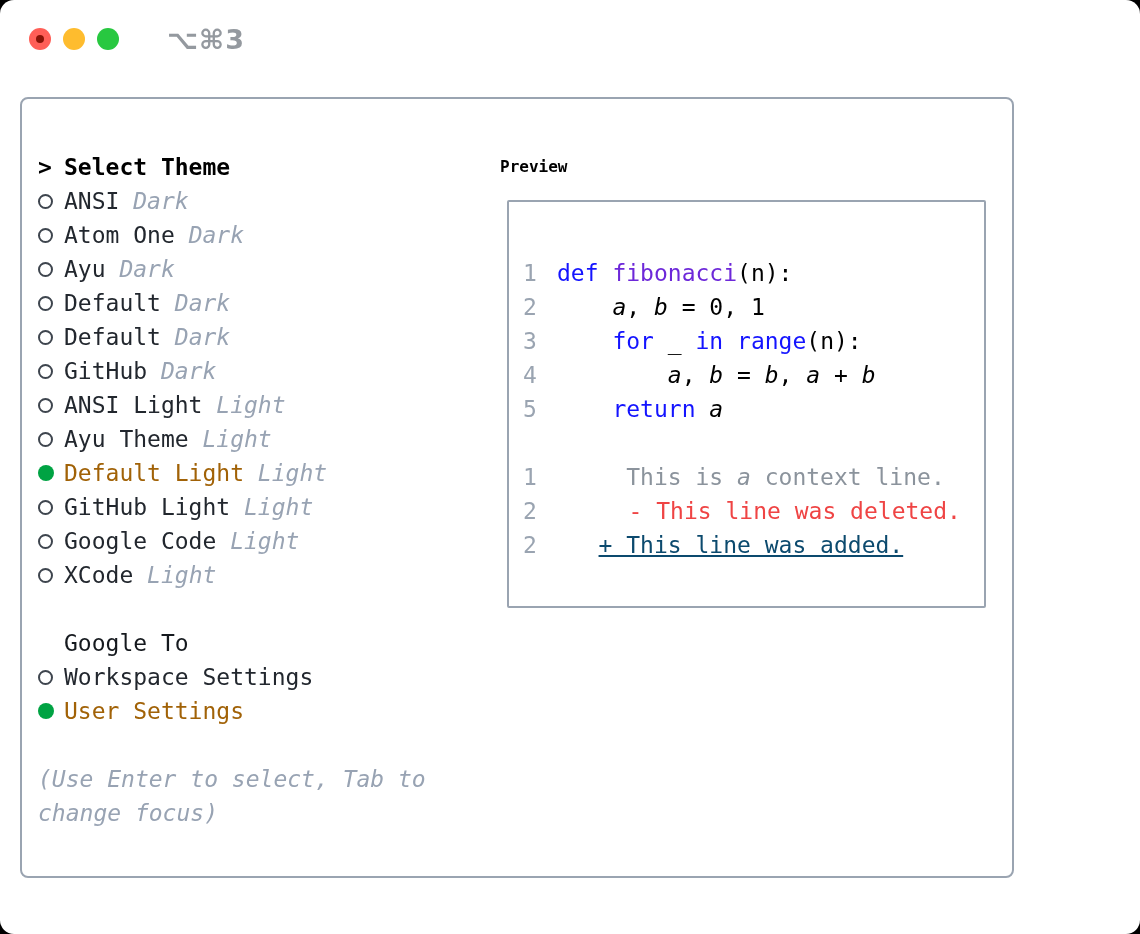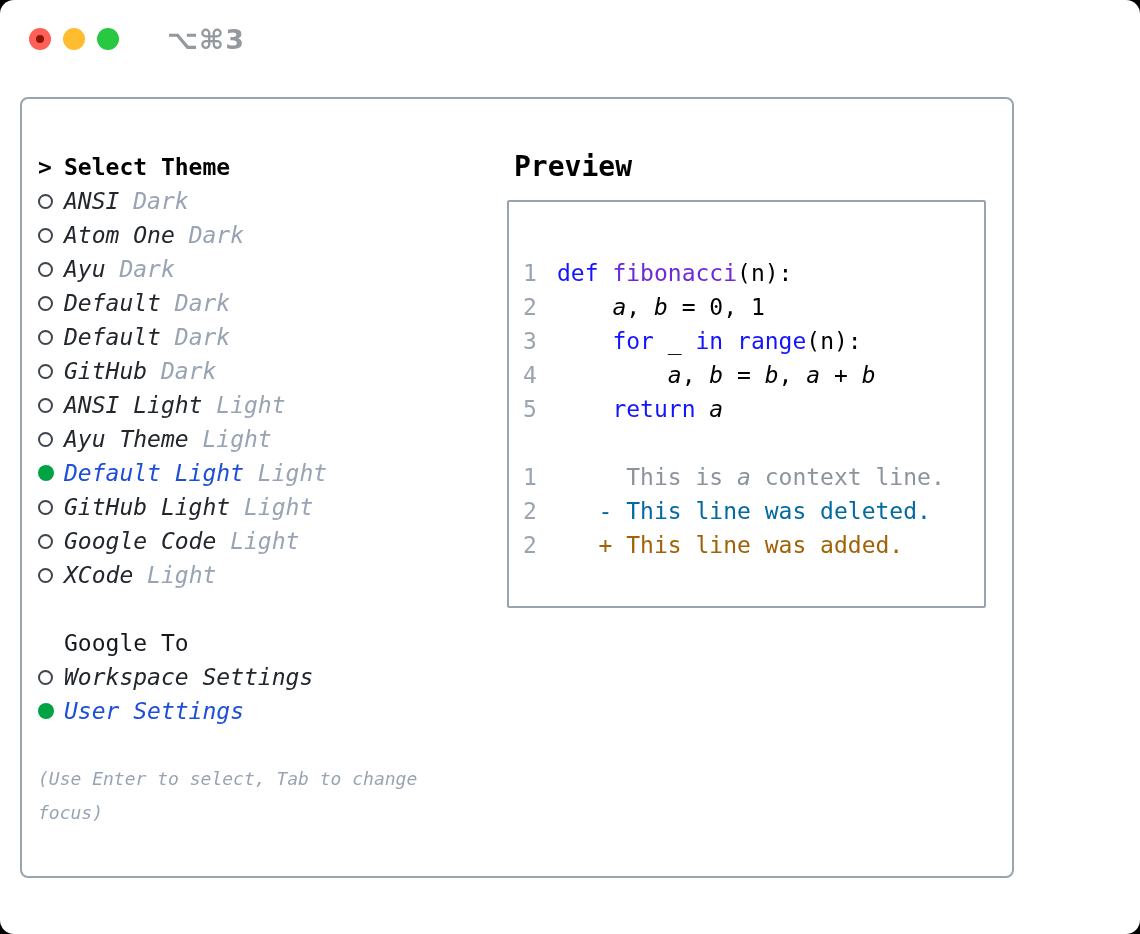--- a/index.html
+++ b/index.html
@@ -38,48 +38,48 @@
   .cursor, .section-title { font-weight: bold; color: #000; }
   .apply-title { font-weight: normal; color: #15191e; }
   .spacer-row { height: 34px; }
 
   .radio {
     width: 15px; height: 15px; border: 2px solid #3e454e; border-radius: 50%;
     display: inline-block; background: #fff;
   }
   .radio.on { width: 16px; height: 16px; border: none; background: #00a343; }
 
-  .tname { color: #22272e; font-style: italic; }
-  .tname.sel { color: #1d4ed8; text-align: center; }
+  .tname { color: #22272e; }
+  .tname.sel { color: #a16207; text-align: center; }
   .tvariant { color: #98a3b3; font-style: italic; }
 
   .help {
     margin-top: 34px; width: 432px; color: #98a3b3; font-style: italic;
-    font-size: 18px; line-height: 34px; white-space: normal;
+    font-size: 23px; line-height: 34px; white-space: normal;
   }
 
   
   .right-pane { position: absolute; left: 478px; top: 51px; }
-  .preview-header { font-size: 28px; line-height: 34px; font-weight: bold; color: #000; margin-left: 14px; }
+  .preview-header { font-size: 16px; line-height: 34px; font-weight: bold; color: #000; }
   .preview-box {
     margin-top: 16px; margin-left: 7px; width: 479px; height: 408px;
     border: 2px solid #9aa4b1; border-radius: 2px;
     padding: 54px 0 0 14px; font-size: 23px; line-height: 34px; color: #000;
   }
   .pline { display: flex; height: 34px; white-space: pre; }
   .lnum { width: 34px; flex: none; color: #9aa4b1; }
   .gap-line { height: 34px; }
 
   .tok-kw  { color: #1414ff; }
   .tok-fn  { color: #6d28d9; }
   .tok-var { color: #000; font-style: italic; }
   .tok-ctx { color: #8b939c; }
   .tok-ctx-var { color: #8b939c; font-style: italic; }
-  .tok-del { color: #0369a1; }
-  .tok-add { color: #a16207; }
+  .tok-del { color: #ef4444; margin-left: 30px; }
+  .tok-add { color: #0c4a6e; text-decoration: underline; }
 </style>
 </head>
 <body>
 
 <div class="window">
 
   <div class="titlebar">
     <span class="light light-red">
         <span class="inner-dot"></span>
       </span>

